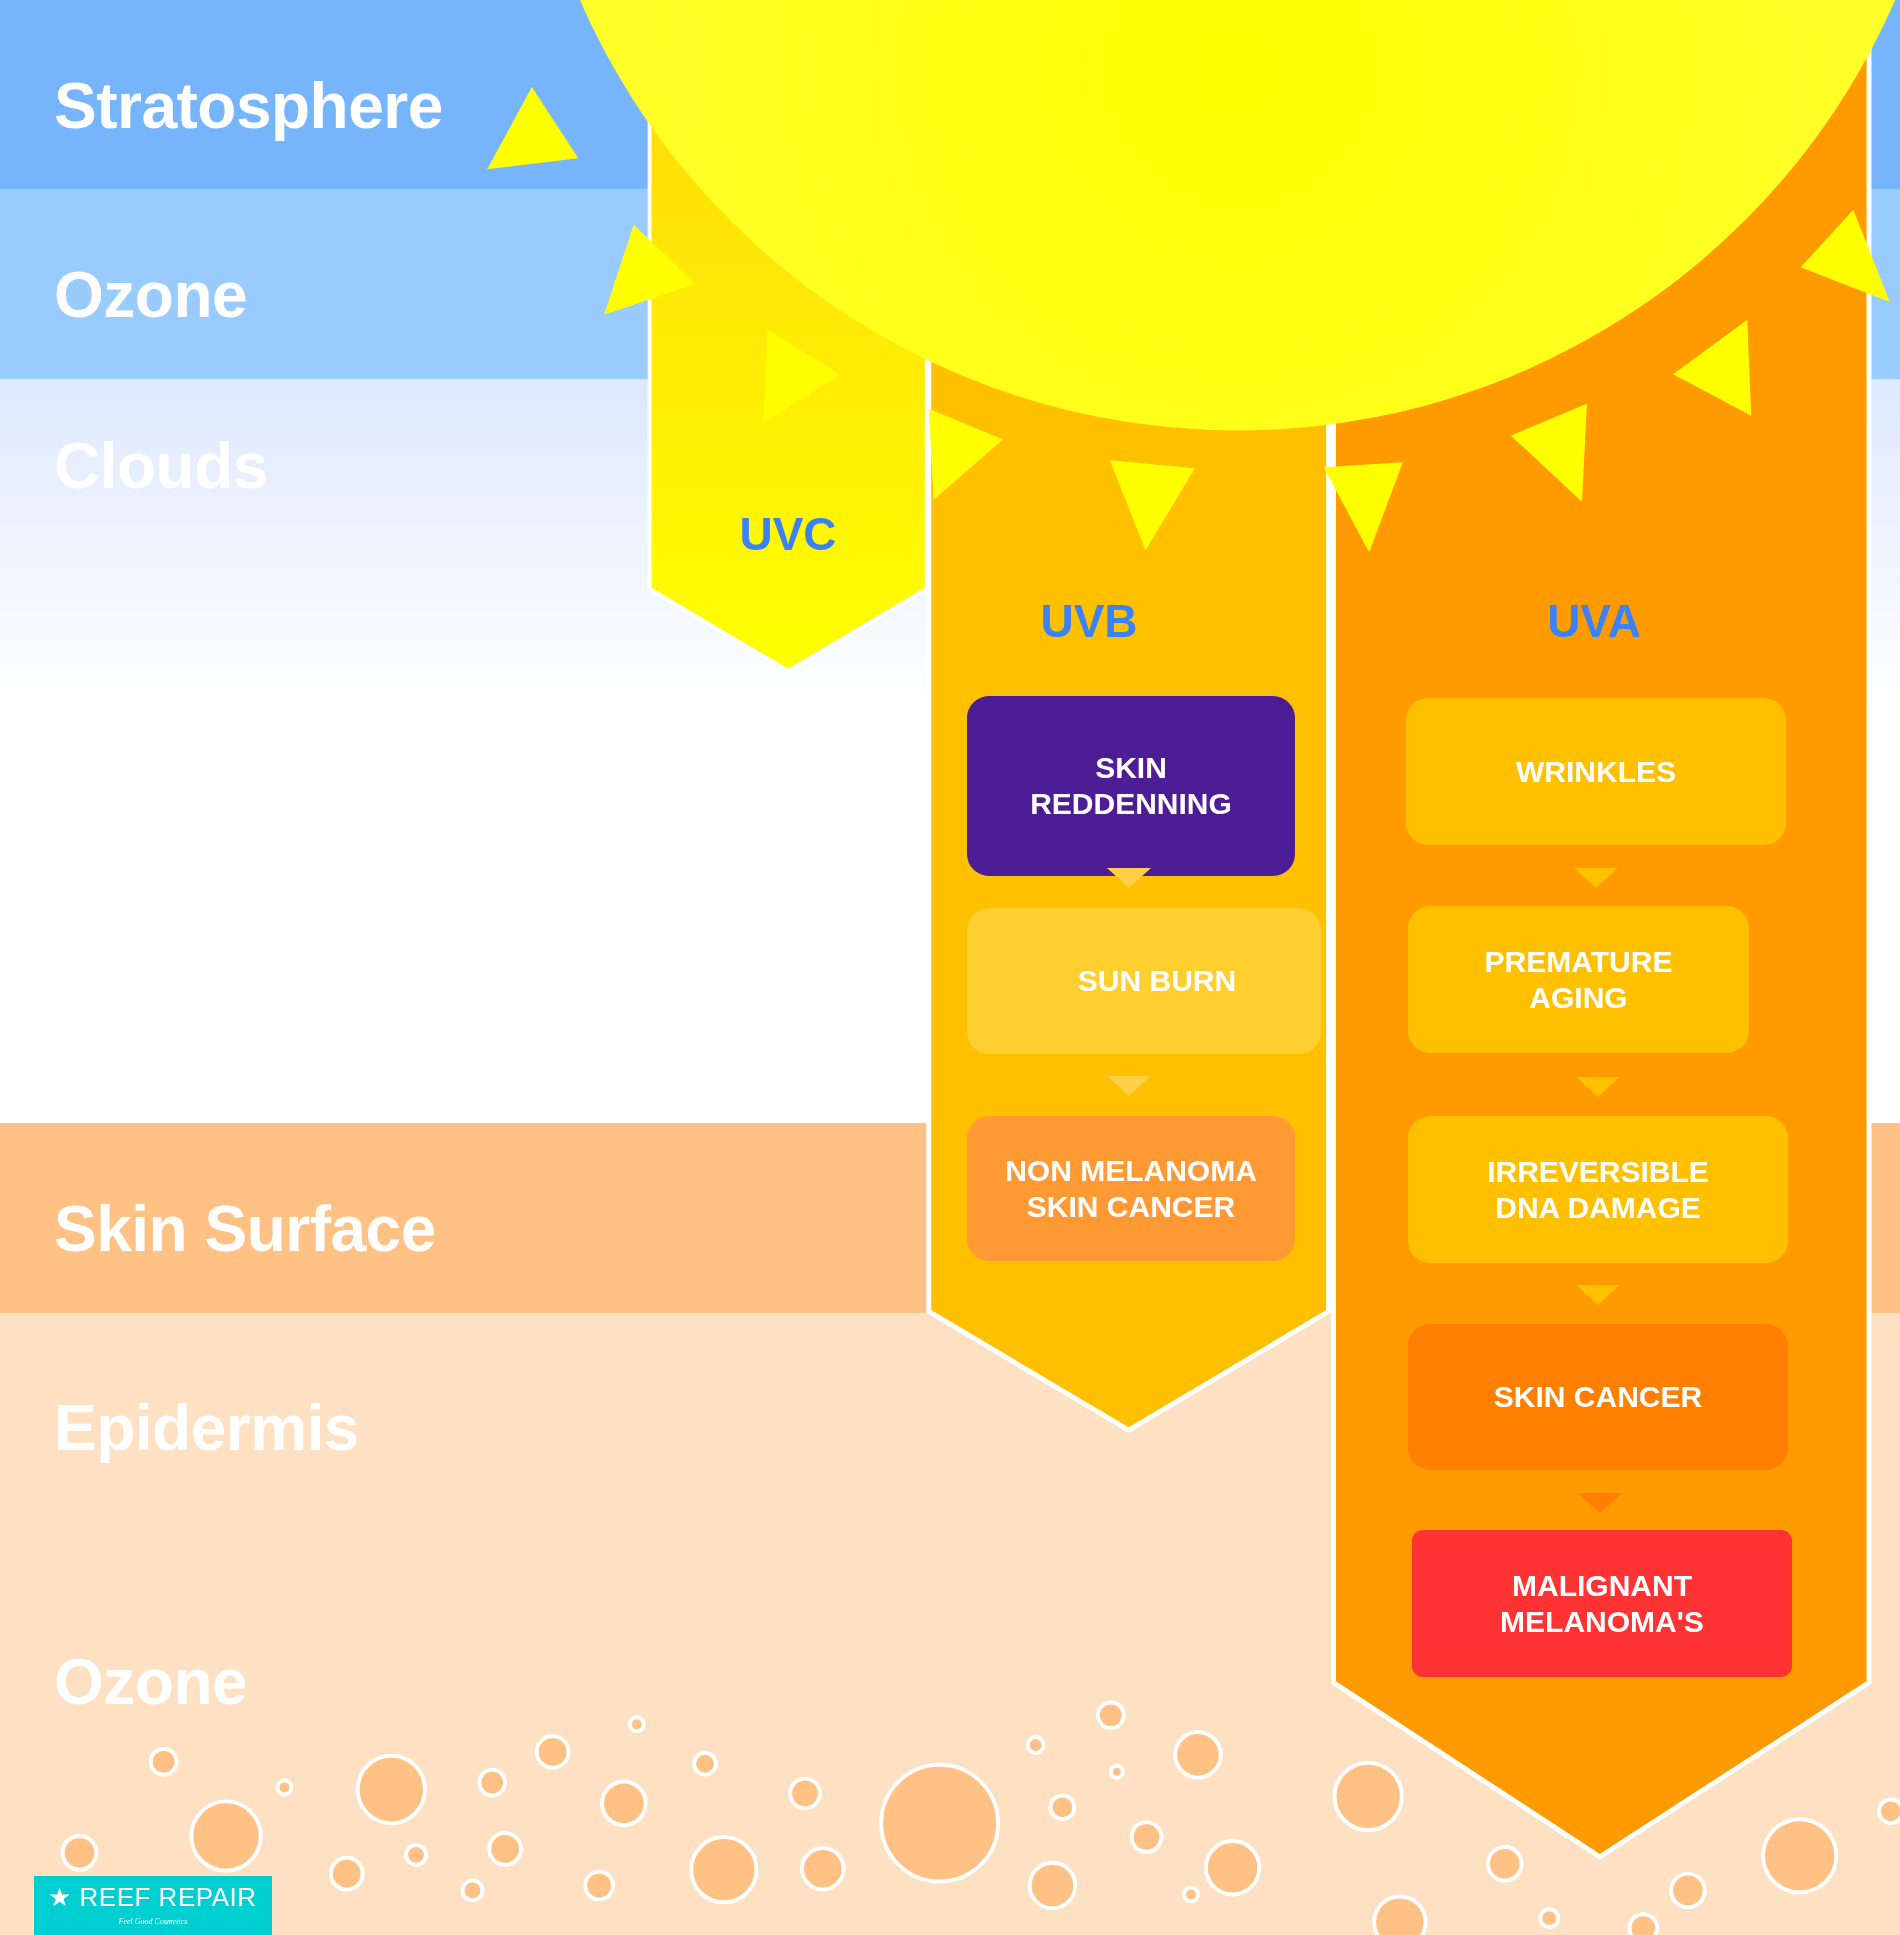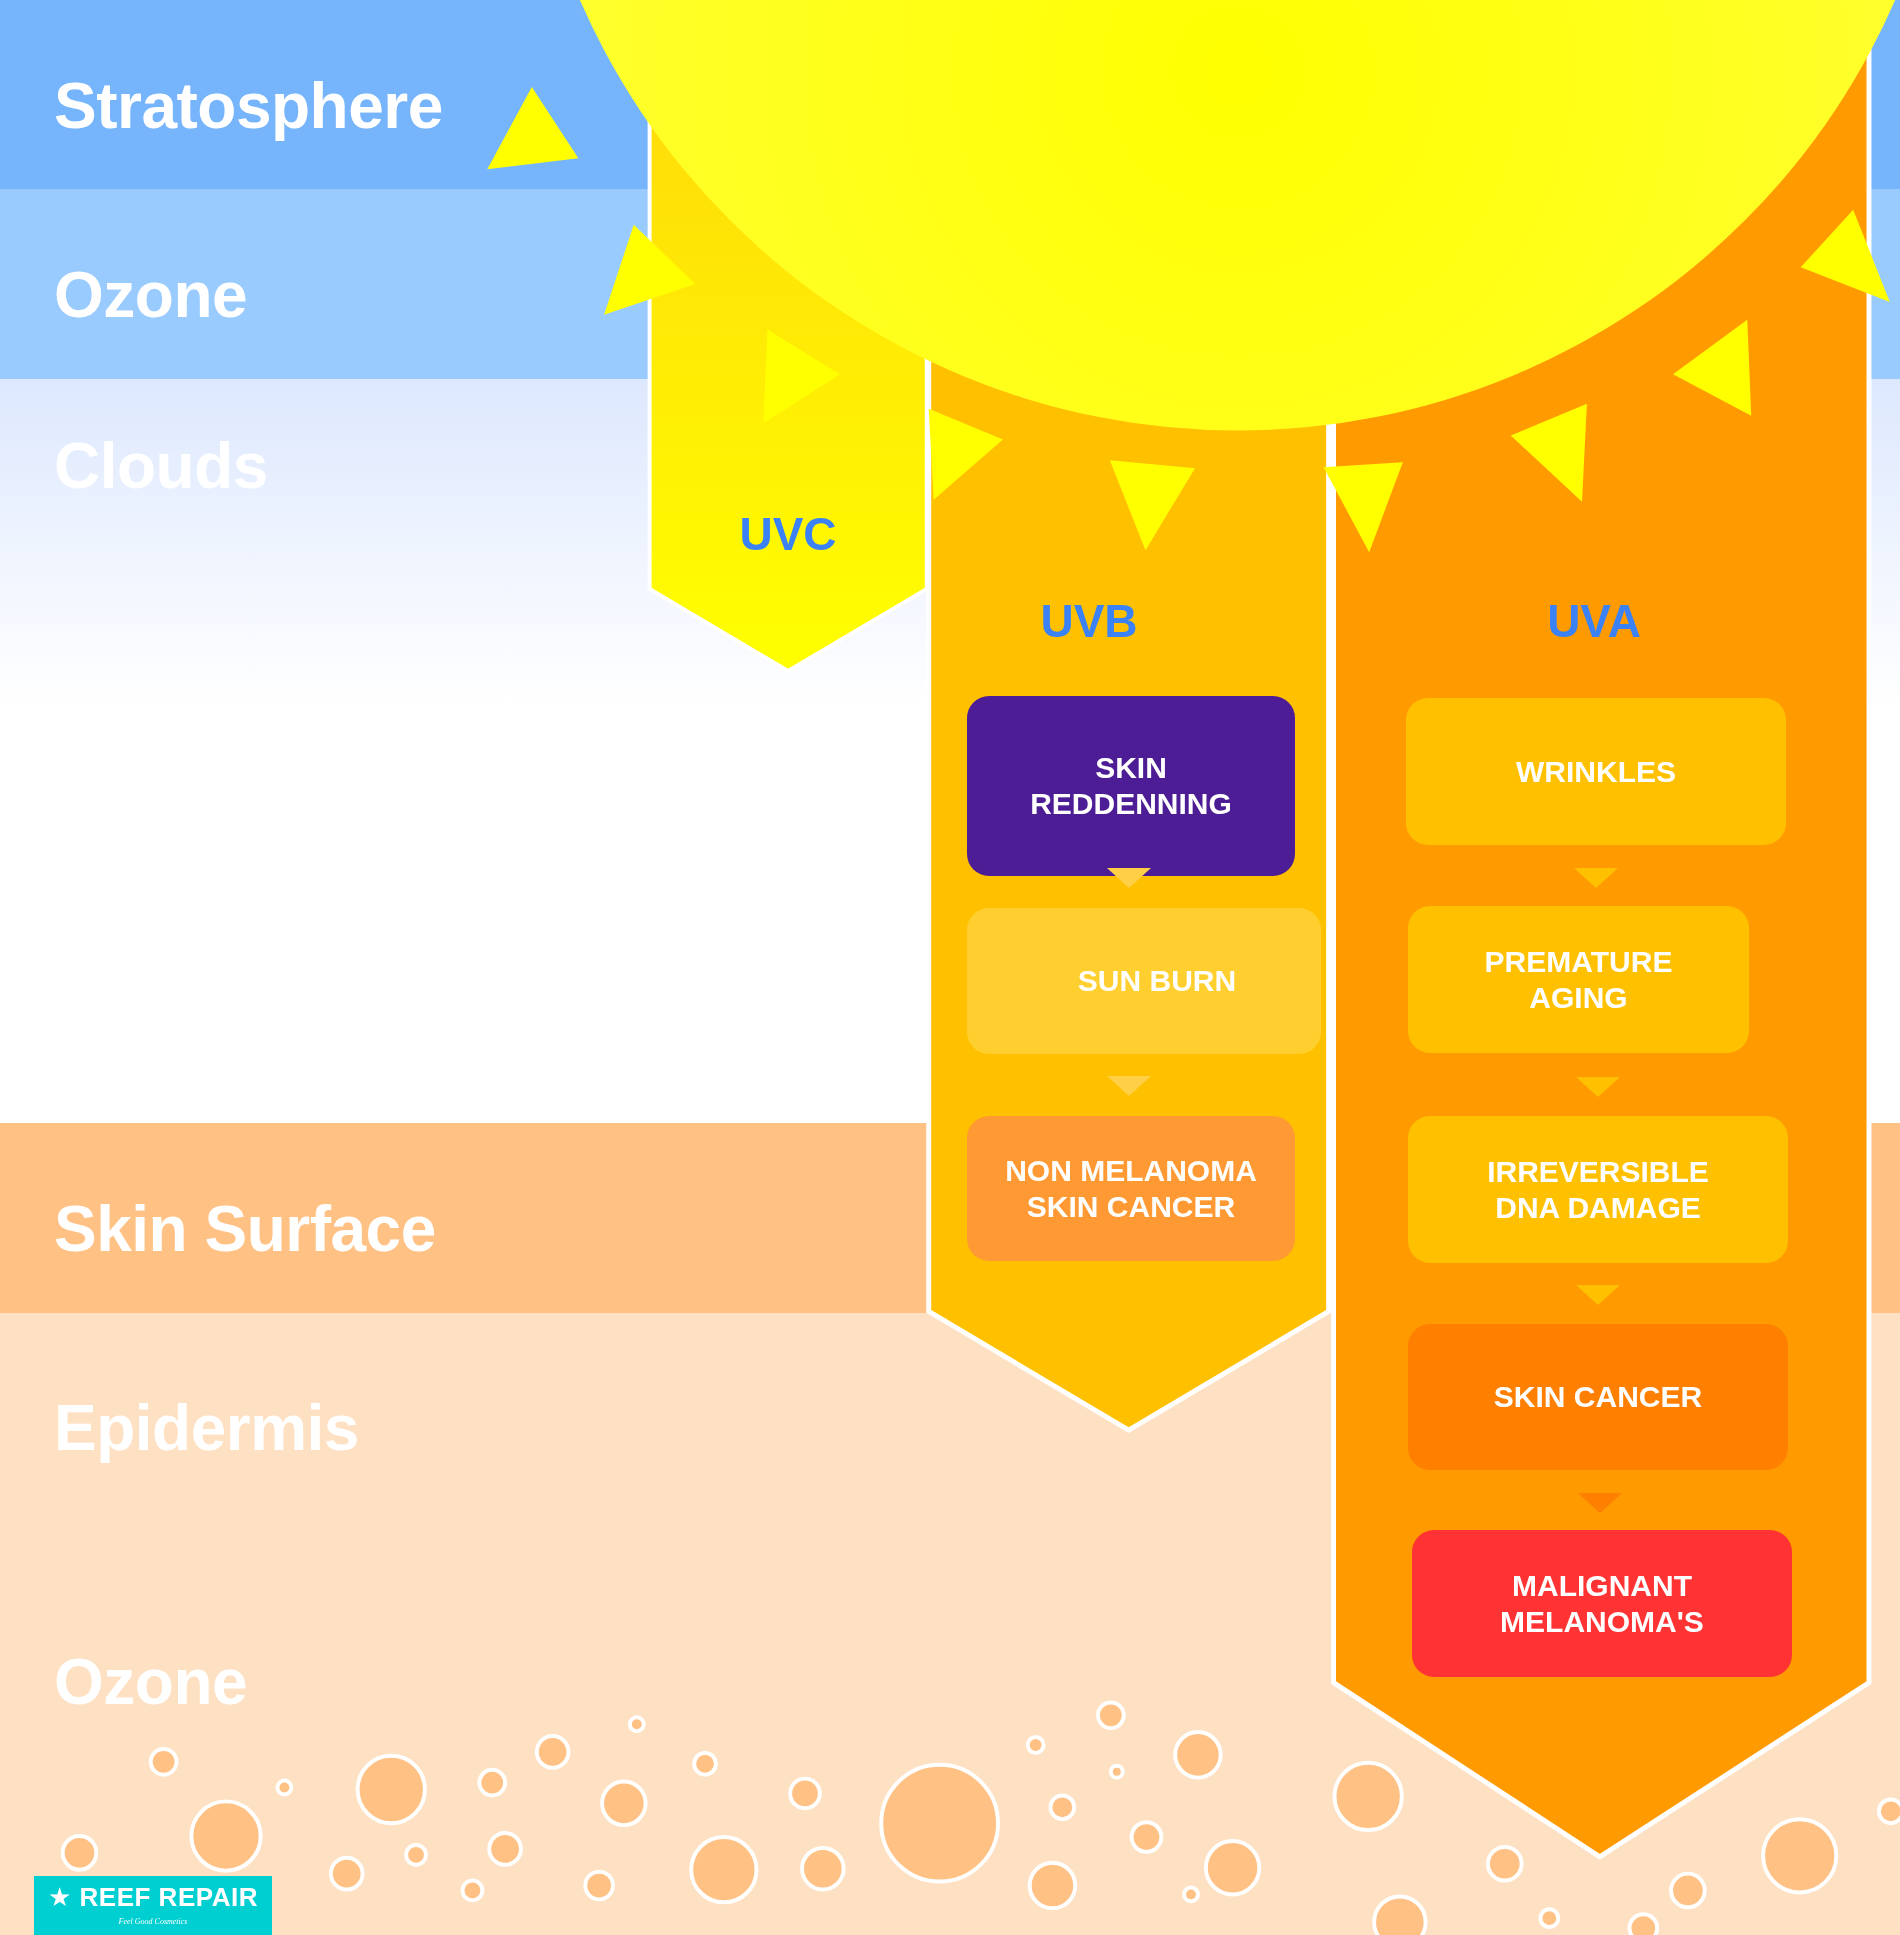--- a/index.html
+++ b/index.html
@@ -11,21 +11,21 @@
   #ozone { top:189px; height:190px; background:#99cbfe; }
   #clouds { top:379px; height:327px; background:linear-gradient(#dde8fe, #ffffff); }
   #skin-surface { top:1123px; height:190px; background:#ffc184; }
   #epidermis { top:1313px; height:623px; background:#fee0c2; }
   svg.scene { position:absolute; left:0; top:0; width:1901px; height:1935px; }
   .col-label { position:absolute; color:#3b82f6; font-weight:bold; font-size:46px; transform:translateX(-50%); white-space:nowrap; }
   .effect-box { position:absolute; display:flex; align-items:center; justify-content:center; text-align:center;
                 color:#ffffff; font-weight:bold; font-size:30px; line-height:36px; border-radius:22px; white-space:pre-line; }
   .flow-arrow { position:absolute; width:0; height:0; border-left:22px solid transparent; border-right:22px solid transparent; border-top:20px solid; transform:translateX(-50%); }
   #logo { position:absolute; left:34px; top:1876px; width:238px; height:59px; background:#00cfd1; color:#fff; }
-  #logo .brand { position:absolute; left:14px; top:6px; font-weight:bold; font-size:26px; letter-spacing:0.5px; white-space:nowrap; }
+  #logo .brand { position:absolute; left:14px; top:6px; font-weight:normal; font-size:26px; letter-spacing:0.5px; white-space:nowrap; }
   #logo .tag { position:absolute; left:0; width:238px; top:41px; text-align:center; font-size:8px; font-style:italic; font-family:"Liberation Serif", serif; }
 </style>
 </head>
 <body>
 
 <div class="layer" id="stratosphere">
   <span class="layer-label" style="top:69px">Stratosphere</span>
 </div>
 <div class="layer" id="ozone">
   <span class="layer-label" style="top:69px">Ozone</span>
@@ -131,21 +131,21 @@
 <div class="effect-box" style="left:1406px; top:698px; width:380px; height:147px; background:#ffc000;">WRINKLES</div>
 <div class="flow-arrow" style="left:1596px; top:868px; border-top-color:#ffc000;"></div>
 <div class="effect-box" style="left:1408px; top:906px; width:341px; height:147px; background:#ffc000;">PREMATURE
 AGING</div>
 <div class="flow-arrow" style="left:1598px; top:1077px; border-top-color:#ffc000;"></div>
 <div class="effect-box" style="left:1408px; top:1116px; width:380px; height:147px; background:#ffc000;">IRREVERSIBLE
 DNA DAMAGE</div>
 <div class="flow-arrow" style="left:1598px; top:1285px; border-top-color:#ffc000;"></div>
 <div class="effect-box" style="left:1408px; top:1324px; width:380px; height:146px; background:#ff7f00;">SKIN CANCER</div>
 <div class="flow-arrow" style="left:1600px; top:1493px; border-top-color:#ff7f00;"></div>
-<div class="effect-box" style="left:1412px; top:1530px; width:380px; height:147px; background:#ff3333;">MALIGNANT
+<div class="effect-box" style="left:1412px; top:1530px; width:380px; height:147px; background:#ff3333;border-radius:11px;">MALIGNANT
 MELANOMA'S</div>
 
 <div id="logo">
   <span class="brand">
     <span>★</span>
     <span>REEF REPAIR</span>
   </span>
   <span class="tag">Feel Good Cosmetics</span>
 </div>
 

